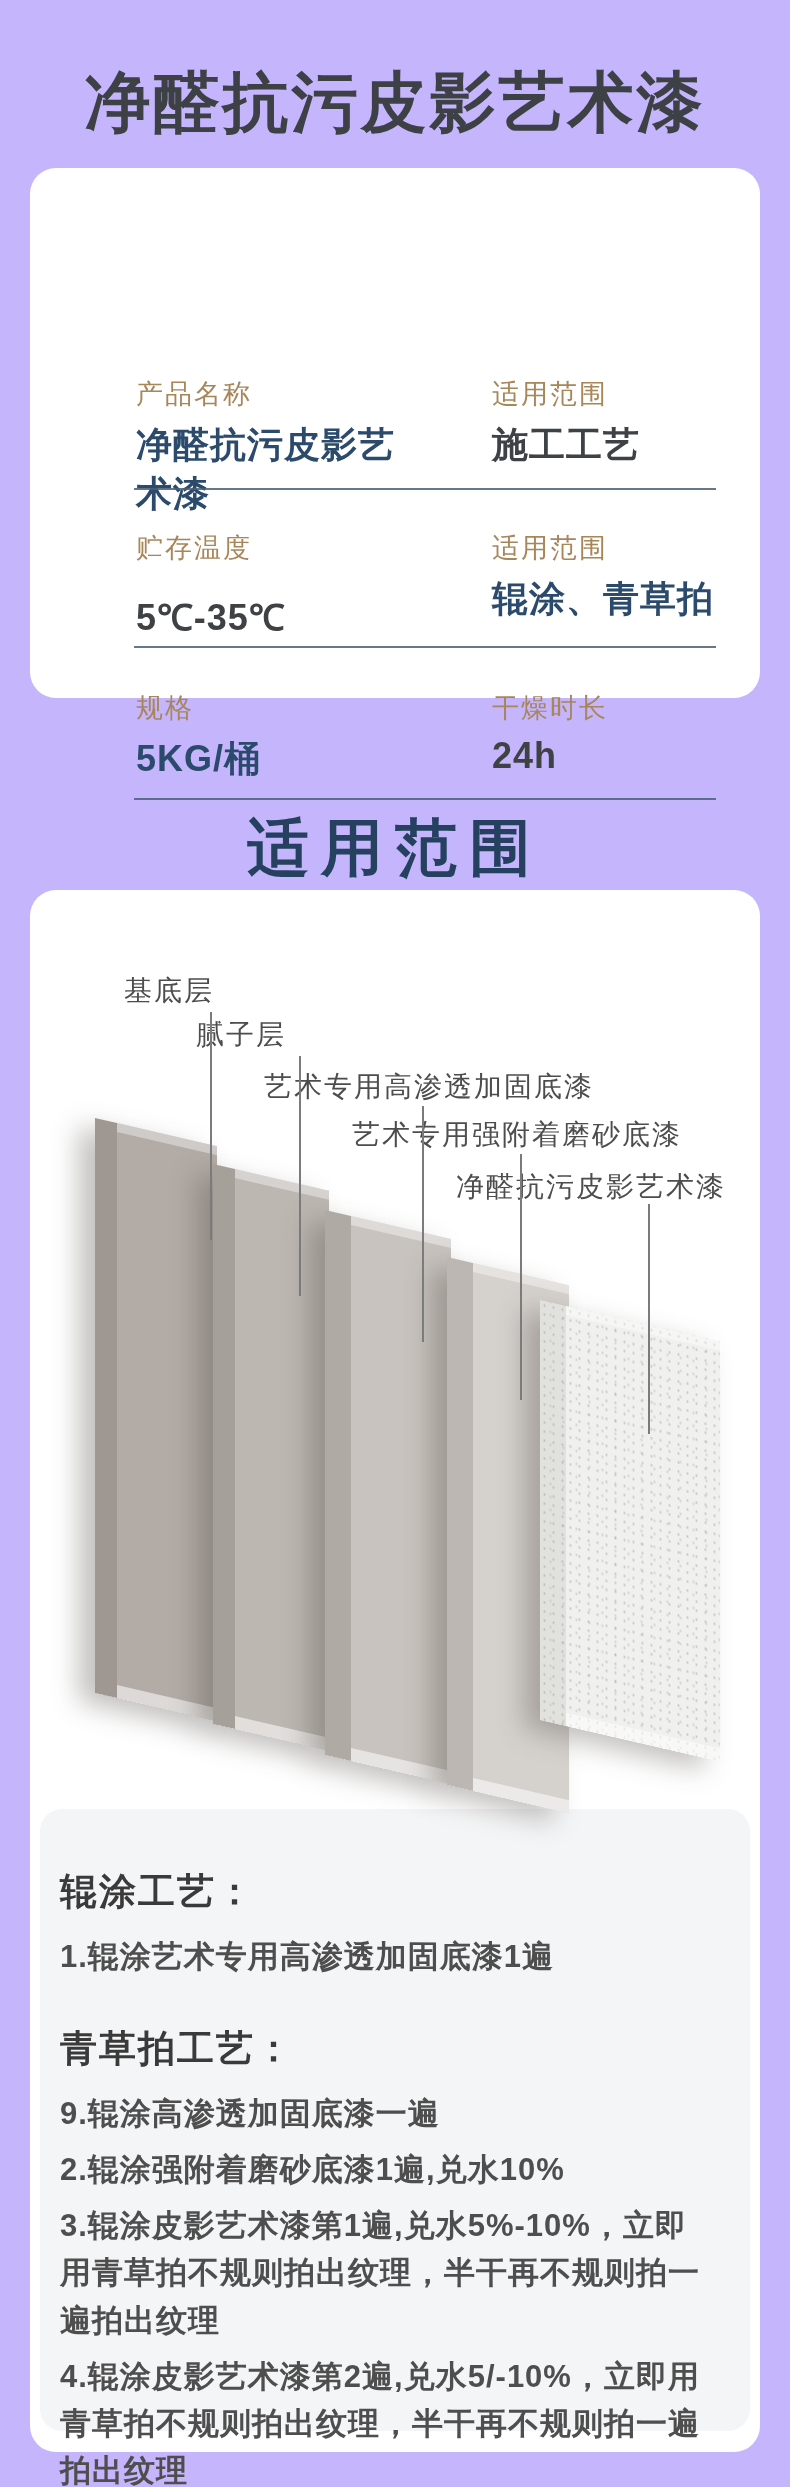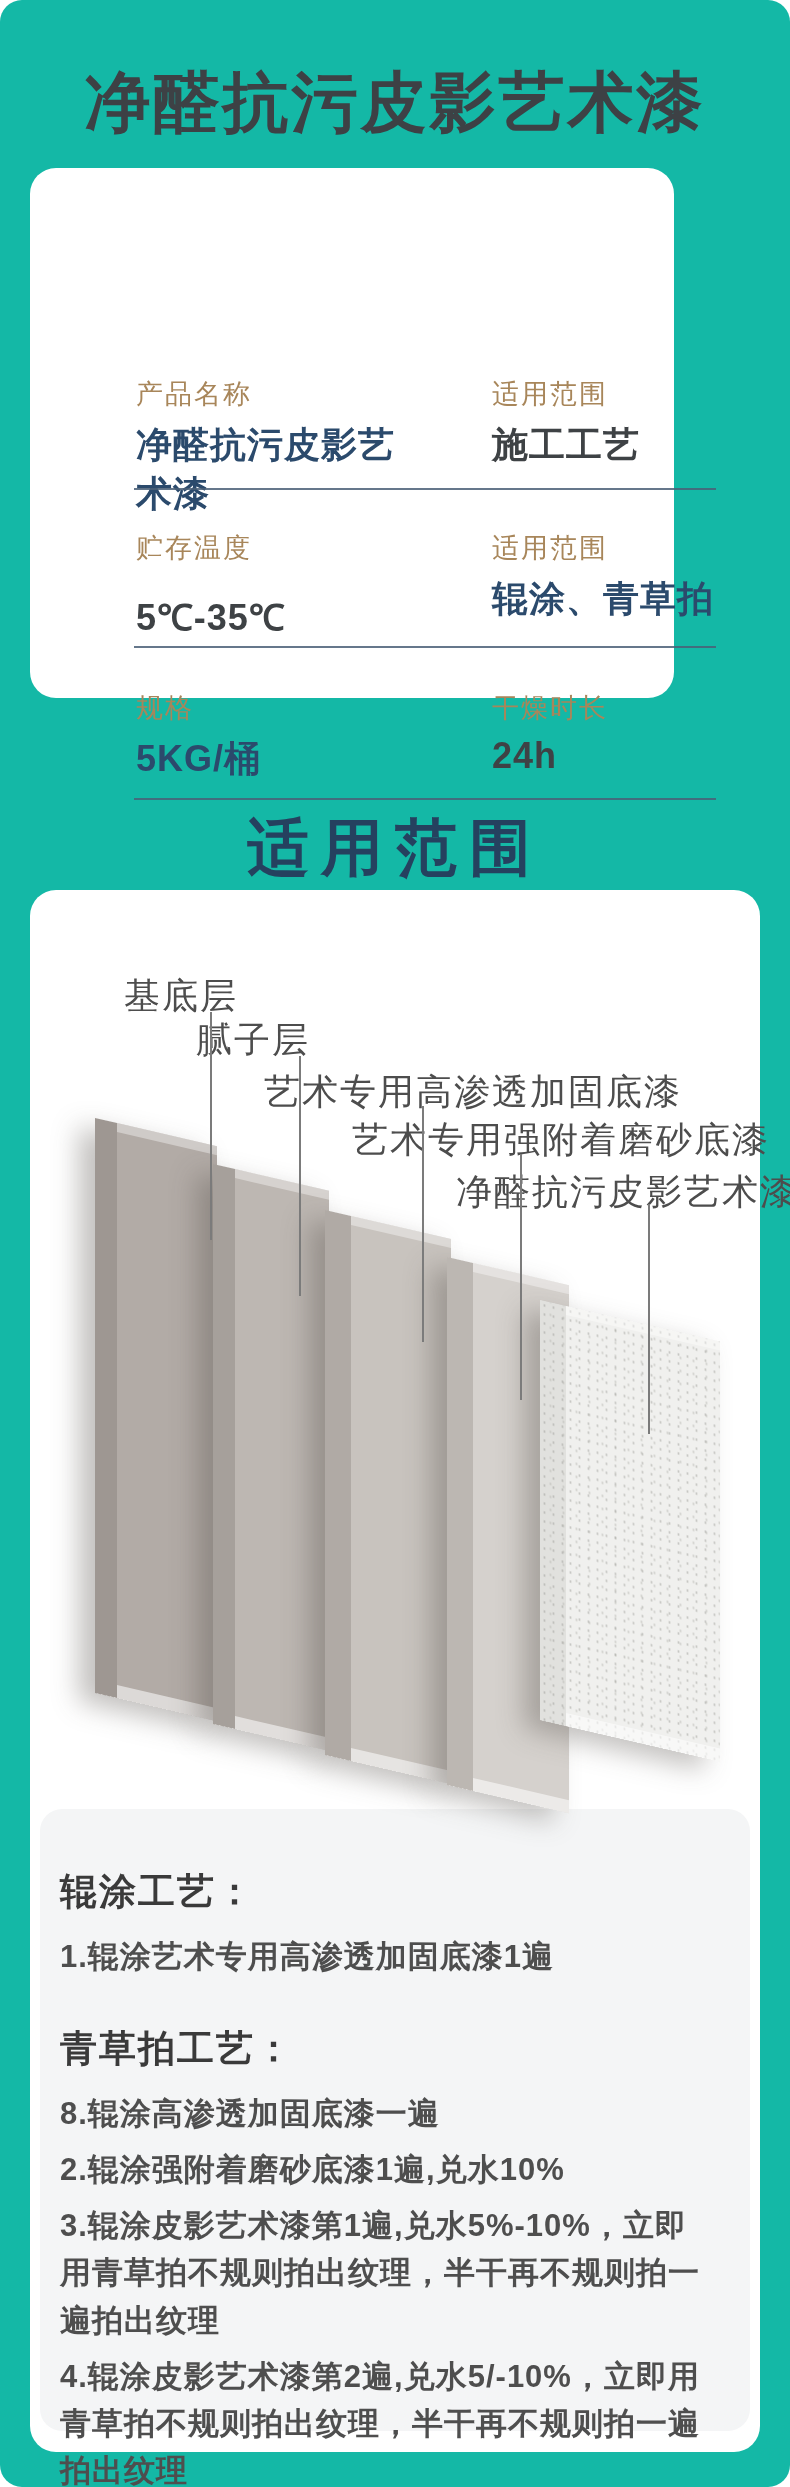--- a/index.html
+++ b/index.html
@@ -1,48 +1,48 @@
 <!DOCTYPE html>
 <html><head>
 <meta charset="utf-8">
 <style>
   html,body{margin:0;padding:0;}
   body{font-family:"Liberation Sans", sans-serif;}
-  .page{position:relative;width:790px;height:2487px;background:#14b8a6;overflow:hidden;border-radius:22px;}
+  .page{position:relative;width:790px;height:2487px;background:#c4b5fd;overflow:hidden;}
 
   
   .main-title{
     position:absolute;left:0;top:58px;width:790px;text-align:center;
     font-size:66px;font-weight:900;letter-spacing:3px;
     font-family:"DejaVu Serif", serif;
   }
 
   
-  .spec-card{position:absolute;left:30px;top:168px;width:644px;height:530px;background:#fff;border-radius:26px;}
+  .spec-card{position:absolute;left:30px;top:168px;width:730px;height:530px;background:#fff;border-radius:26px;}
   .spec-cell{position:absolute;width:290px;}
   .spec-label{font-size:27px;letter-spacing:2px;}
   .spec-value{margin-top:9px;font-size:36px;font-weight:700;letter-spacing:1px;}
   .cell-r1c1{left:106px;top:208px;} .cell-r1c2{left:462px;top:208px;}
   .cell-r2c1{left:106px;top:362px;} .cell-r2c2{left:462px;top:362px;}
   .cell-r3c1{left:106px;top:522px;} .cell-r3c2{left:462px;top:522px;}
   .spec-divider{position:absolute;left:104px;width:582px;height:2px;background:#4a5f77;opacity:.85;}
   .div-1{top:320px;} .div-2{top:478px;} .div-3{top:630px;}
 
   
   .section-title{
     position:absolute;left:0;top:806px;width:790px;text-align:center;
     font-size:62px;font-weight:900;letter-spacing:12px;
     font-family:"DejaVu Serif", serif;
   }
 
   
   .big-card{position:absolute;left:30px;top:890px;width:730px;height:1562px;background:#fff;border-radius:26px;overflow:hidden;}
 
   
-  .layer-label{position:absolute;font-size:36px;letter-spacing:2px;z-index:20;white-space:nowrap;}
+  .layer-label{position:absolute;font-size:28px;letter-spacing:2px;z-index:20;white-space:nowrap;}
   .ll-0{left:124px;top:972px;} .ll-1{left:196px;top:1016px;} .ll-2{left:264px;top:1068px;}
   .ll-3{left:352px;top:1116px;} .ll-4{left:456px;top:1168px;}
 
   .leader-line{position:absolute;width:2px;background:#7b7b7b;z-index:20;}
   .lead-0{left:210px;top:1012px;height:228px;}
   .lead-1{left:299px;top:1056px;height:240px;}
   .lead-2{left:422px;top:1106px;height:236px;}
   .lead-3{left:520px;top:1154px;height:246px;}
   .lead-4{left:648px;top:1204px;height:230px;}
 
@@ -153,19 +153,19 @@
   <div class="panel p-4">
     <div class="side textured" style="background-color: rgb(225, 225, 222);"></div>
     <div class="face textured" style="background-color: rgb(240, 240, 238);"></div>
   </div>
 
   <div class="process-card">
     <div class="proc-heading" style="color: rgb(58, 58, 58);">辊涂工艺：</div>
     <div class="proc-item" style="color: rgb(78, 78, 78);">1.辊涂艺术专用高渗透加固底漆1遍</div>
 
     <div class="proc-heading second" style="color: rgb(58, 58, 58);">青草拍工艺：</div>
-    <div class="proc-item" style="color: rgb(78, 78, 78);">8.辊涂高渗透加固底漆一遍</div>
+    <div class="proc-item" style="color: rgb(78, 78, 78);">9.辊涂高渗透加固底漆一遍</div>
     <div class="proc-item" style="color: rgb(78, 78, 78);">2.辊涂强附着磨砂底漆1遍,兑水10%</div>
     <div class="proc-item" style="color: rgb(78, 78, 78);">3.辊涂皮影艺术漆第1遍,兑水5%-10%，立即用青草拍不规则拍出纹理，半干再不规则拍一遍拍出纹理</div>
     <div class="proc-item" style="color: rgb(78, 78, 78);">4.辊涂皮影艺术漆第2遍,兑水5/-10%，立即用青草拍不规则拍出纹理，半干再不规则拍一遍拍出纹理</div>
   </div>
 
 </div>
 
 </body></html>

